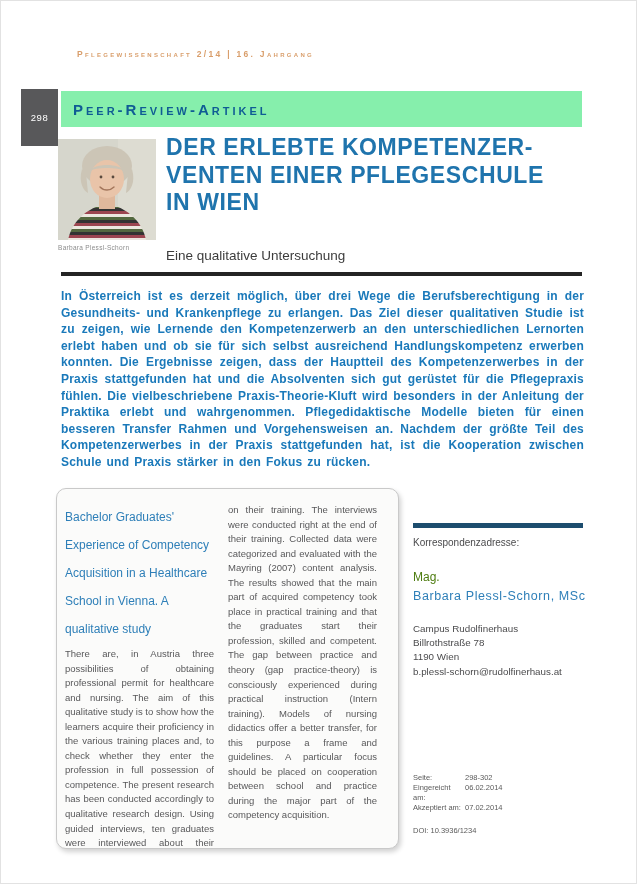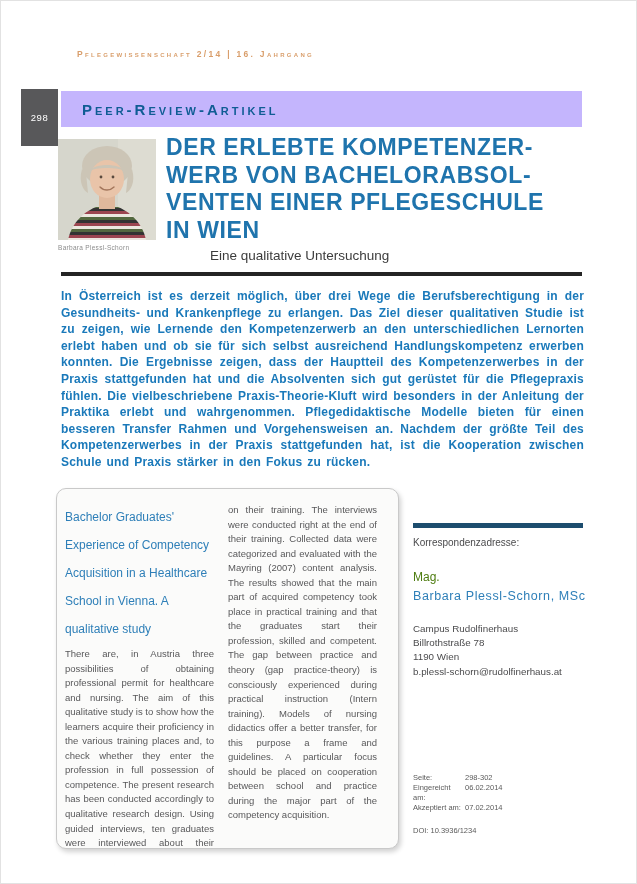--- a/index.html
+++ b/index.html
@@ -13,42 +13,42 @@
     font-size:8.5px; letter-spacing:2.3px; color:#d99e6b;
     font-variant:small-caps; font-weight:bold;
   }
   .page-num-box {
     position:absolute; left:20px; top:88px; width:37px; height:57px;
     background:#58585a; color:#ffffff; font-size:9.5px; letter-spacing:0.5px;
     display:flex; align-items:center; justify-content:center;
   }
   .section-band {
     position:absolute; left:60px; top:90px; width:521px; height:36px;
-    background:#c4b5fd; display:flex; align-items:center;
-    padding-left:21px; box-sizing:border-box;
+    background:#86efac; display:flex; align-items:center;
+    padding-left:12px; box-sizing:border-box;
   }
   .section-band-label {
     color:#0f5c94; font-weight:bold; font-size:15px;
     letter-spacing:3px; font-variant:small-caps;
   }
   .author-photo {
     position:absolute; left:57px; top:138px; width:98px; height:101px;
   }
   .photo-caption {
     position:absolute; left:57px; top:243px; width:98px;
     font-size:6.5px; color:#8c8c8c; letter-spacing:0.3px;
   }
   .article-title {
     position:absolute; left:165px; top:133px; width:428px;
     color:#1f74ad; font-size:23px; font-weight:bold;
     line-height:27.5px; letter-spacing:0.6px;
   }
   .article-subtitle {
     position:absolute; left:165px; top:247px;
-    font-size:13.5px; color:#3c3c3c;margin-left:44px;
+    font-size:13.5px; color:#3c3c3c;
   }
   .heavy-rule {
     position:absolute; left:60px; top:271px; width:521px; height:4px;
     background:#242424;
   }
   .abstract-de {
     position:absolute; left:60px; top:287px; width:523px;
     color:#1a79ba; font-weight:bold; font-size:12px; line-height:16.6px;
     text-align:justify; letter-spacing:0.2px; word-spacing:1.5px;
   }
@@ -131,21 +131,20 @@
       <path d="M32,32 C36,24 62,24 66,32 C62,28 36,28 32,32 Z" fill="#ccc5b6"></path>
       <circle cx="43" cy="38" r="1.4" fill="#5a4a3e"></circle>
       <circle cx="55" cy="38" r="1.4" fill="#5a4a3e"></circle>
       <path d="M42,48 C46,52 52,52 56,48" stroke="#a3765c" stroke-width="1.4" fill="none" stroke-linecap="round"></path>
     </svg>
   </div>
   <div class="photo-caption">Barbara Plessl-Schorn</div>
 
   <div class="article-title">
     <div>DER ERLEBTE KOMPETENZER-</div>
-    <div>WERB VON BACHELORABSOL-</div>
     <div>VENTEN EINER PFLEGESCHULE</div>
     <div>IN WIEN</div>
   </div>
 
   <div class="article-subtitle">Eine qualitative Untersuchung</div>
 
   <div class="heavy-rule"></div>
 
   <div class="abstract-de">In Österreich ist es derzeit möglich, über drei Wege die Berufsberechtigung in der Gesundheits- und Krankenpflege zu erlangen. Das Ziel dieser qualitativen Studie ist zu zeigen, wie Lernende den Kompetenzerwerb an den unterschiedlichen Lernorten erlebt haben und ob sie für sich selbst ausreichend Handlungskompetenz erwerben konnten. Die Ergebnisse zeigen, dass der Hauptteil des Kompetenzerwerbes in der Praxis stattgefunden hat und die Absolventen sich gut gerüstet für die Pflegepraxis fühlen. Die vielbeschriebene Praxis-Theorie-Kluft wird besonders in der Anleitung der Praktika erlebt und wahrgenommen. Pflegedidaktische Modelle bieten für einen besseren Transfer Rahmen und Vorgehensweisen an. Nachdem der größte Teil des Kompetenzerwerbes in der Praxis stattgefunden hat, ist die Kooperation zwischen Schule und Praxis stärker in den Fokus zu rücken.</div>
 

